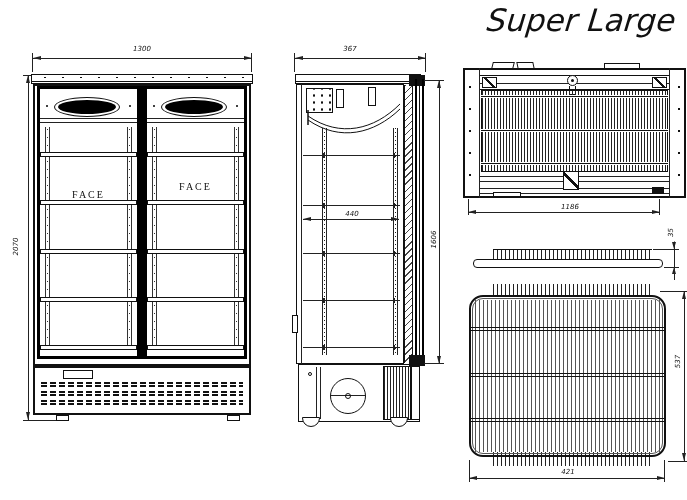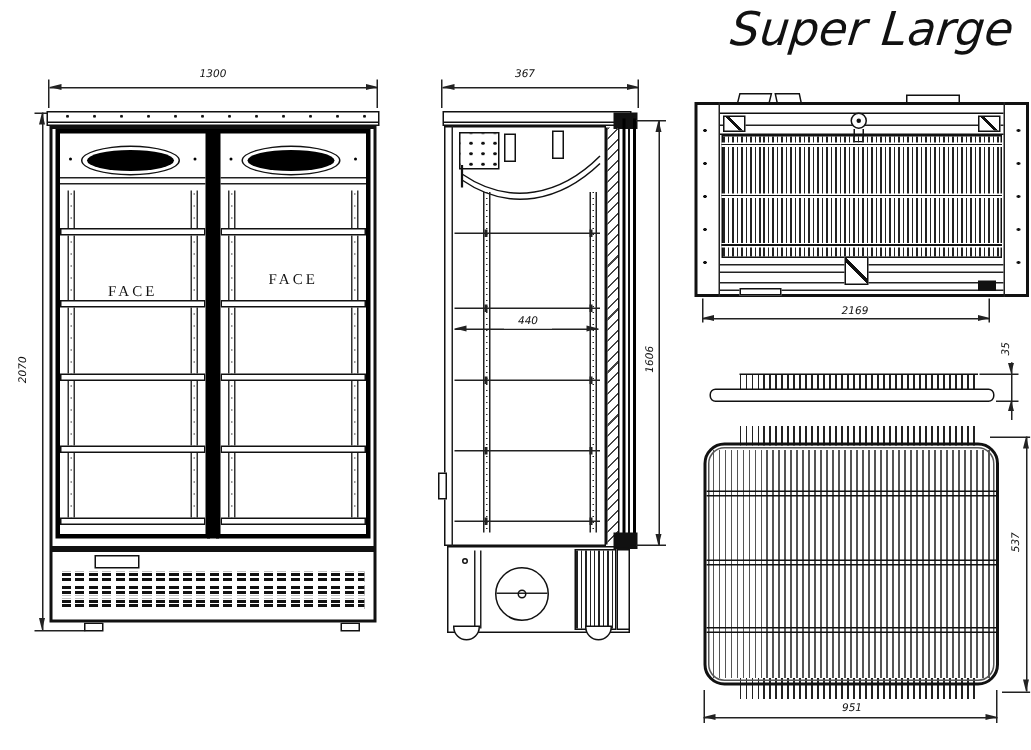--- a/index.html
+++ b/index.html
@@ -191,21 +191,21 @@
     <div class="ln" style="left:480px;top:181px;width:189px;height:1px"></div>
     <div class="ln" style="left:480px;top:188px;width:189px;height:1px"></div>
     <div class="ln" style="left:480px;top:193px;width:189px;height:1px"></div>
     <div class="box diag" style="left:563px;top:171px;width:16px;height:19px"></div>
     <div class="box" style="left:493px;top:192px;width:28px;height:5px"></div>
     <div class="a" style="left:652px;top:187px;width:12px;height:7px;background:#111"></div>
 
     <div class="ln" style="left:468px;top:199px;width:1px;height:16px"></div>
     <div class="ln" style="left:659px;top:199px;width:1px;height:16px"></div>
     <div class="dimh" style="left:468px;top:212px;width:192px"></div>
-    <div class="dlab" style="left:548px;top:203px;width:44px">2169</div>
+    <div class="dlab" style="left:548px;top:203px;width:44px">1186</div>
   </div>
 
   <div class="grp">
     <div class="a fins" style="left:493px;top:249px;width:159px;height:11px;border-top:1px solid #111"></div>
     <div class="a" style="left:473px;top:259px;width:190px;height:9px;border:1px solid #111;border-radius:4px;background:#fff"></div>
     <div class="ln" style="left:653px;top:249px;width:26px;height:1px"></div>
     <div class="ln" style="left:664px;top:267px;width:15px;height:1px"></div>
     <div class="ln" style="left:674px;top:240px;width:1px;height:40px"></div>
     <div class="ad" style="left:672px;top:242px"></div>
     <div class="au" style="left:672px;top:267px"></div>
@@ -218,21 +218,21 @@
     <div class="a" style="left:469px;top:295px;width:197px;height:162px;border:2px solid #111;border-radius:14px"></div>
     <div class="a" style="left:472px;top:298px;width:191px;height:156px;border:1px solid #555;border-radius:11px"></div>
     <div class="a wires" style="left:475px;top:300px;width:185px;height:152px"></div>
     <div class="a" style="left:471px;top:327px;width:193px;height:4px;border-top:1px solid #111;border-bottom:1px solid #111"></div>
     <div class="a" style="left:471px;top:373px;width:193px;height:4px;border-top:1px solid #111;border-bottom:1px solid #111"></div>
     <div class="a" style="left:471px;top:418px;width:193px;height:4px;border-top:1px solid #111;border-bottom:1px solid #111"></div>
 
     <div class="ln" style="left:469px;top:460px;width:1px;height:22px"></div>
     <div class="ln" style="left:664px;top:460px;width:1px;height:22px"></div>
     <div class="dimh" style="left:469px;top:478px;width:196px"></div>
-    <div class="dlab" style="left:548px;top:468px;width:40px">951</div>
+    <div class="dlab" style="left:548px;top:468px;width:40px">421</div>
 
     <div class="ln" style="left:660px;top:291px;width:27px;height:1px"></div>
     <div class="ln" style="left:668px;top:461px;width:19px;height:1px"></div>
     <div class="dimv" style="left:684px;top:291px;height:170px"></div>
     <div class="dlab rot" style="left:666px;top:357px;width:24px">537</div>
   </div>
 
 </div>
 
 </body></html>

